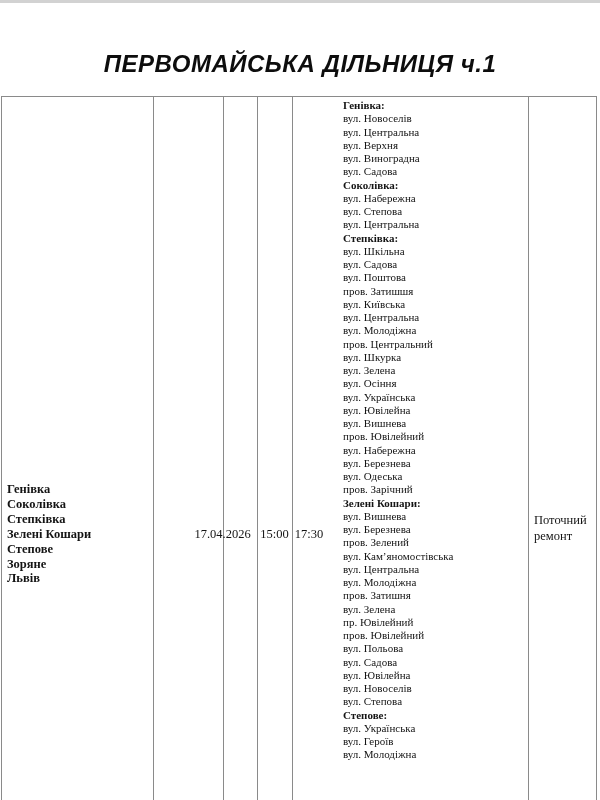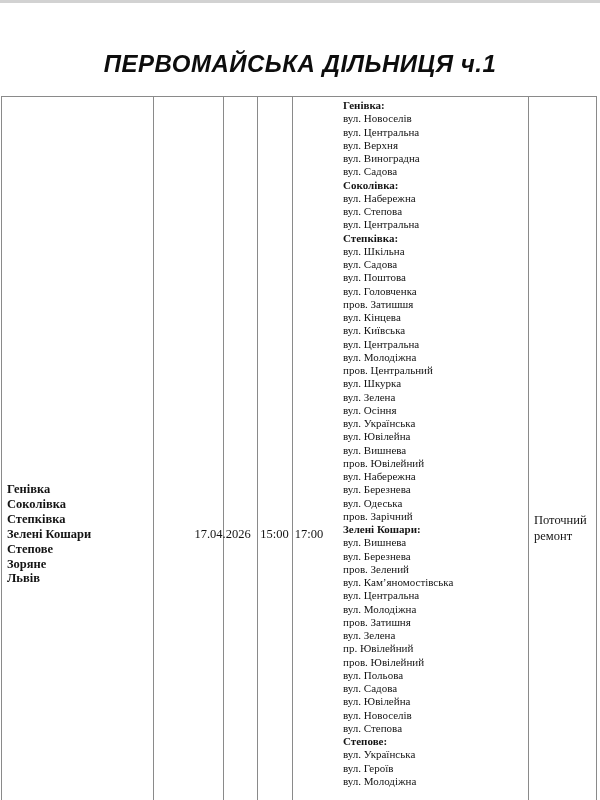--- a/index.html
+++ b/index.html
@@ -65,42 +65,40 @@
 
     <div class="cell c2">
       <div class="center-val">17.04.2026</div>
     </div>
 
     <div class="cell c3">
       <div class="center-val">15:00</div>
     </div>
 
     <div class="cell c4">
-      <div class="center-val">17:00</div>
+      <div class="center-val">17:30</div>
     </div>
 
     <div class="cell c5">
       <div class="streets">
           <div class="line bold">Генівка:</div>
           <div class="line">вул. Новоселів</div>
           <div class="line">вул. Центральна</div>
           <div class="line">вул. Верхня</div>
           <div class="line">вул. Виноградна</div>
           <div class="line">вул. Садова</div>
           <div class="line bold">Соколівка:</div>
           <div class="line">вул. Набережна</div>
           <div class="line">вул. Степова</div>
           <div class="line">вул. Центральна</div>
           <div class="line bold">Степківка:</div>
           <div class="line">вул. Шкільна</div>
           <div class="line">вул. Садова</div>
           <div class="line">вул. Поштова</div>
-          <div class="line">вул. Головченка</div>
           <div class="line">пров. Затишшя</div>
-          <div class="line">вул. Кінцева</div>
           <div class="line">вул. Київська</div>
           <div class="line">вул. Центральна</div>
           <div class="line">вул. Молодіжна</div>
           <div class="line">пров. Центральний</div>
           <div class="line">вул. Шкурка</div>
           <div class="line">вул. Зелена</div>
           <div class="line">вул. Осіння</div>
           <div class="line">вул. Українська</div>
           <div class="line">вул. Ювілейна</div>
           <div class="line">вул. Вишнева</div>

